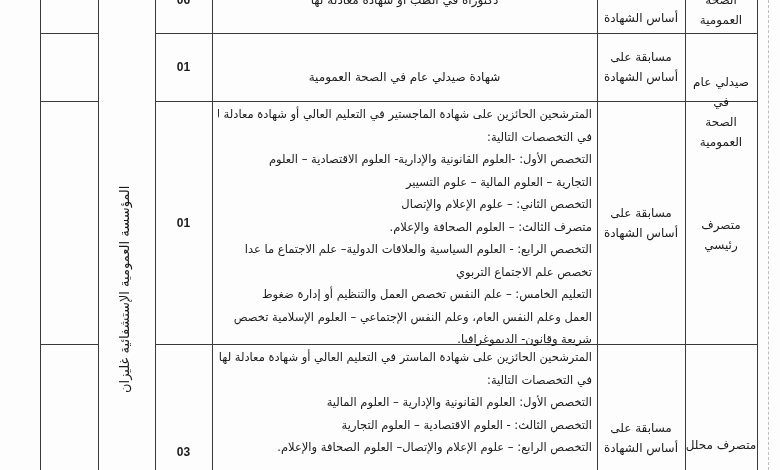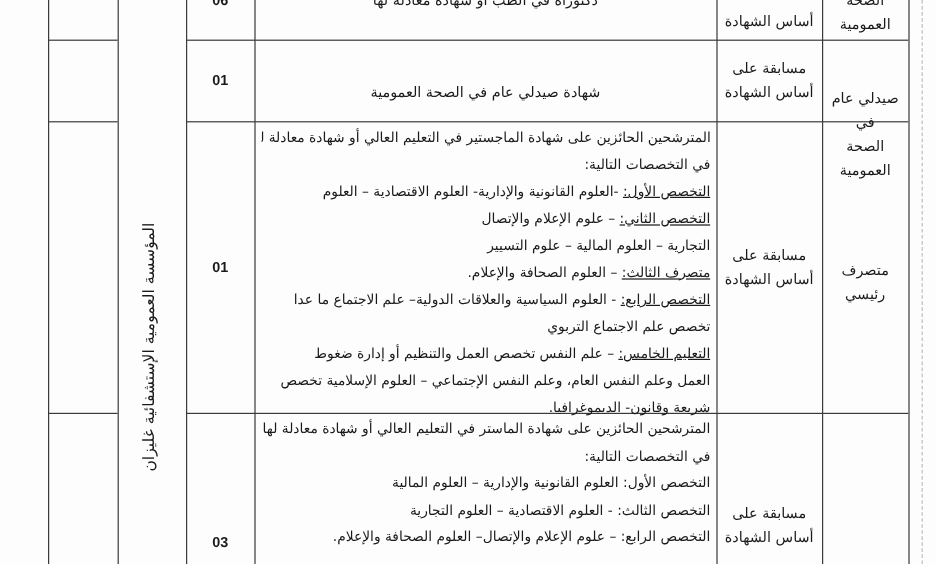--- a/index.html
+++ b/index.html
@@ -6,21 +6,21 @@
   body { width: 780px; height: 470px; overflow: hidden; position: relative;
          font-family: "DejaVu Sans", sans-serif; color: #1a1a1a; }
   .page { position: absolute; left: 0; top: 0; width: 780px; height: 470px; background: #fdfdfd; }
   .vline { position: absolute; width: 1px; background: #3a3a3a; }
   .hline { position: absolute; height: 1px; background: #3a3a3a; }
   .cell { position: absolute; display: flex; align-items: center; justify-content: center;
           text-align: center; direction: rtl; font-size: 12px; line-height: 20px; }
   .num { font-family: "Liberation Sans", sans-serif; font-weight: bold; font-size: 12px; direction: ltr; }
   .desc { position: absolute; direction: rtl; text-align: right; font-size: 11.5px; line-height: 22.5px; }
   .desc p { margin: 0; white-space: nowrap; overflow: hidden; }
-  .u { text-decoration: underline; }
+  .u { }
   .vert { position: absolute; writing-mode: vertical-rl; transform: rotate(180deg);
           direction: rtl; font-size: 13px; white-space: nowrap; }
   .dash { position: absolute; left: 768px; top: 0; width: 0; height: 470px; border-left: 1px dashed #bdbdbd; }
 </style>
 </head>
 <body>
 
 <div class="page">
 
   <div class="vline" style="left:40px; top:0; height:470px;"></div>
@@ -72,31 +72,34 @@
     <span>رئيسي</span>
   </div>
   <div class="cell" style="left:597px; top:101px; width:88px; height:243px; flex-direction:column;">
     <span>مسابقة على</span>
     <span>أساس الشهادة</span>
   </div>
   <div class="desc" style="left:218px; top:103px; width:374px;">
     <p><span>المترشحين الحائزين على شهادة الماجستير في التعليم العالي أو شهادة معادلة لها</span></p>
     <p><span>في التخصصات التالية:</span></p>
     <p><span class="u">التخصص الأول:</span><span> -العلوم القانونية والإدارية- العلوم الاقتصادية – العلوم</span></p>
+    <p><span>التجارية – العلوم المالية – علوم التسيير</span></p>
     <p><span class="u">التخصص الثاني:</span><span> – علوم الإعلام والإتصال</span></p>
-    <p><span>التجارية – العلوم المالية – علوم التسيير</span></p>
     <p><span class="u">متصرف الثالث:</span><span> – العلوم الصحافة والإعلام.</span></p>
     <p><span class="u">التخصص الرابع:</span><span> - العلوم السياسية والعلاقات الدولية– علم الاجتماع ما عدا</span></p>
     <p><span>تخصص علم الاجتماع التربوي</span></p>
     <p><span class="u">التعليم الخامس:</span><span> – علم النفس تخصص العمل والتنظيم أو إدارة ضغوط</span></p>
     <p><span>العمل وعلم النفس العام، وعلم النفس الإجتماعي – العلوم الإسلامية تخصص</span></p>
     <p><span>شريعة وقانون- الديموغرافيا.</span></p>
   </div>
   <div class="cell num" style="left:155px; top:101px; width:57px; height:243px;">01</div>
 
+  <div class="cell" style="left:685px; top:430px; width:72px; height:30px;">
+    <span>متصرف محلل</span>
+  </div>
   <div class="cell" style="left:597px; top:418px; width:88px; height:60px; flex-direction:column; justify-content:flex-start;">
     <span>مسابقة على</span>
     <span>أساس الشهادة</span>
   </div>
   <div class="desc" style="left:218px; top:346px; width:374px;">
     <p><span>المترشحين الحائزين على شهادة الماستر في التعليم العالي أو شهادة معادلة لها</span></p>
     <p><span>في التخصصات التالية:</span></p>
     <p><span>التخصص الأول: العلوم القانونية والإدارية – العلوم المالية</span></p>
     <p><span>التخصص الثالث: - العلوم الاقتصادية – العلوم التجارية</span></p>
     <p><span>التخصص الرابع: – علوم الإعلام والإتصال– العلوم الصحافة والإعلام.</span></p>

